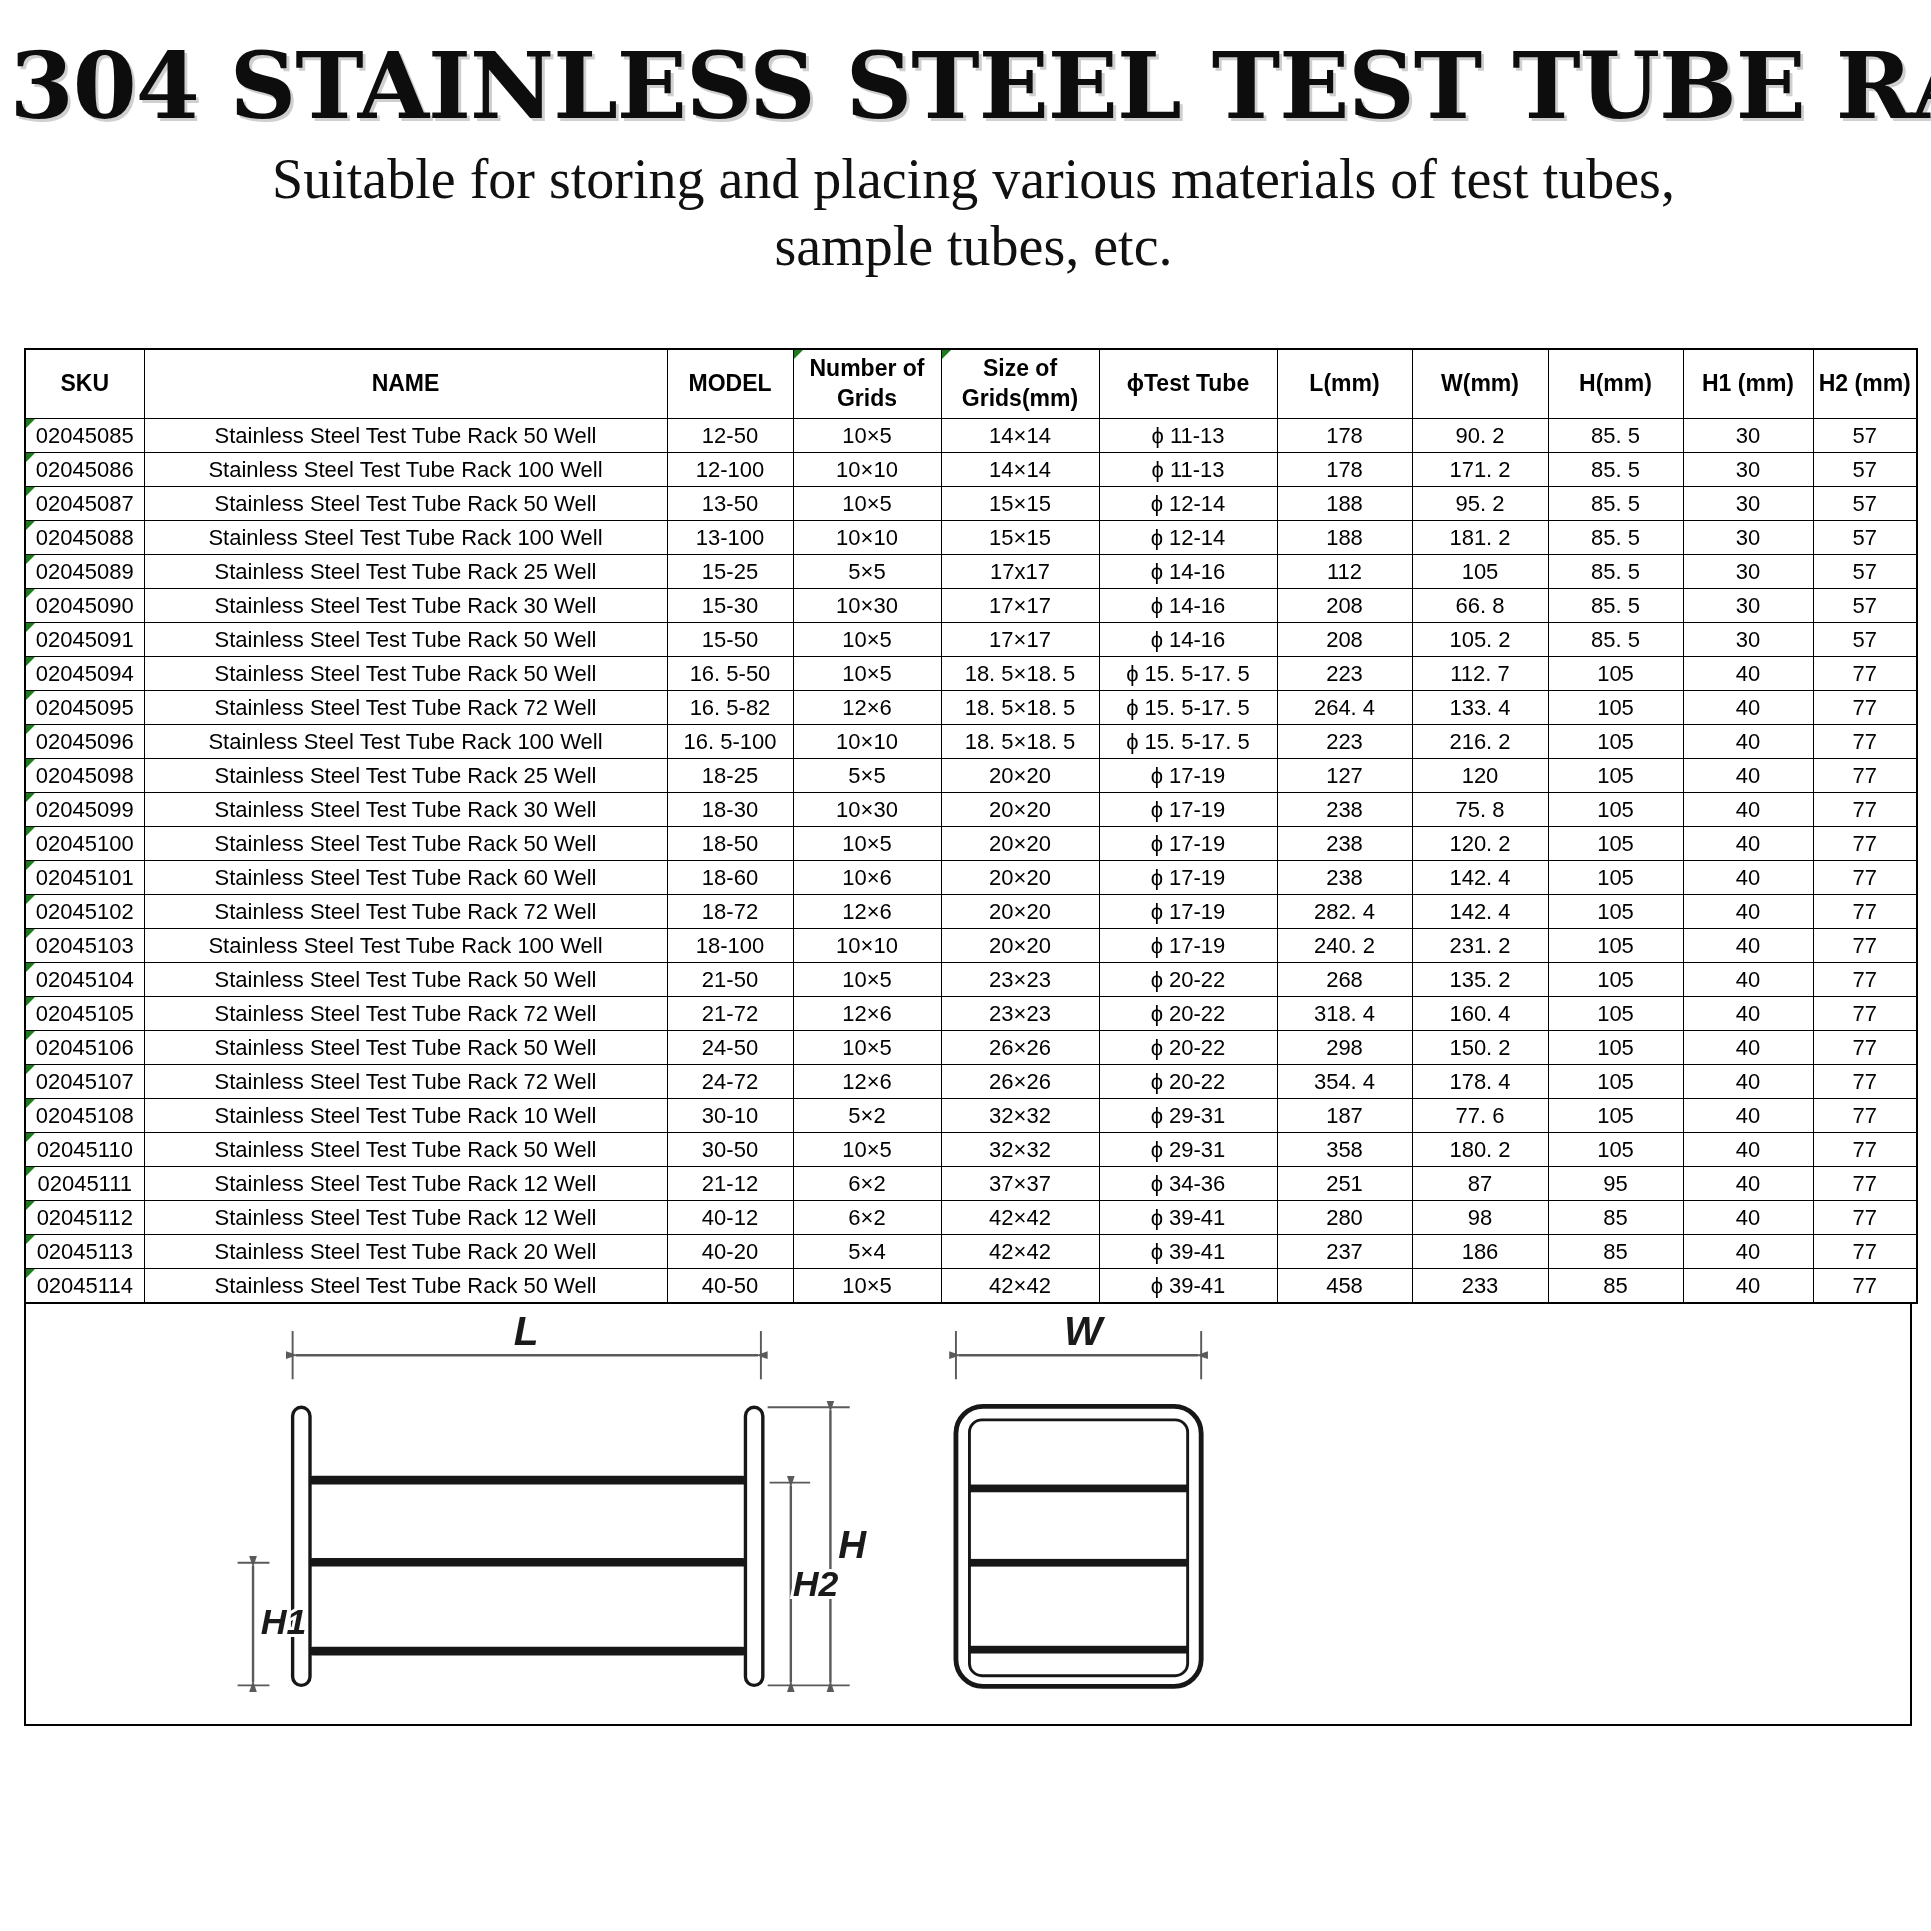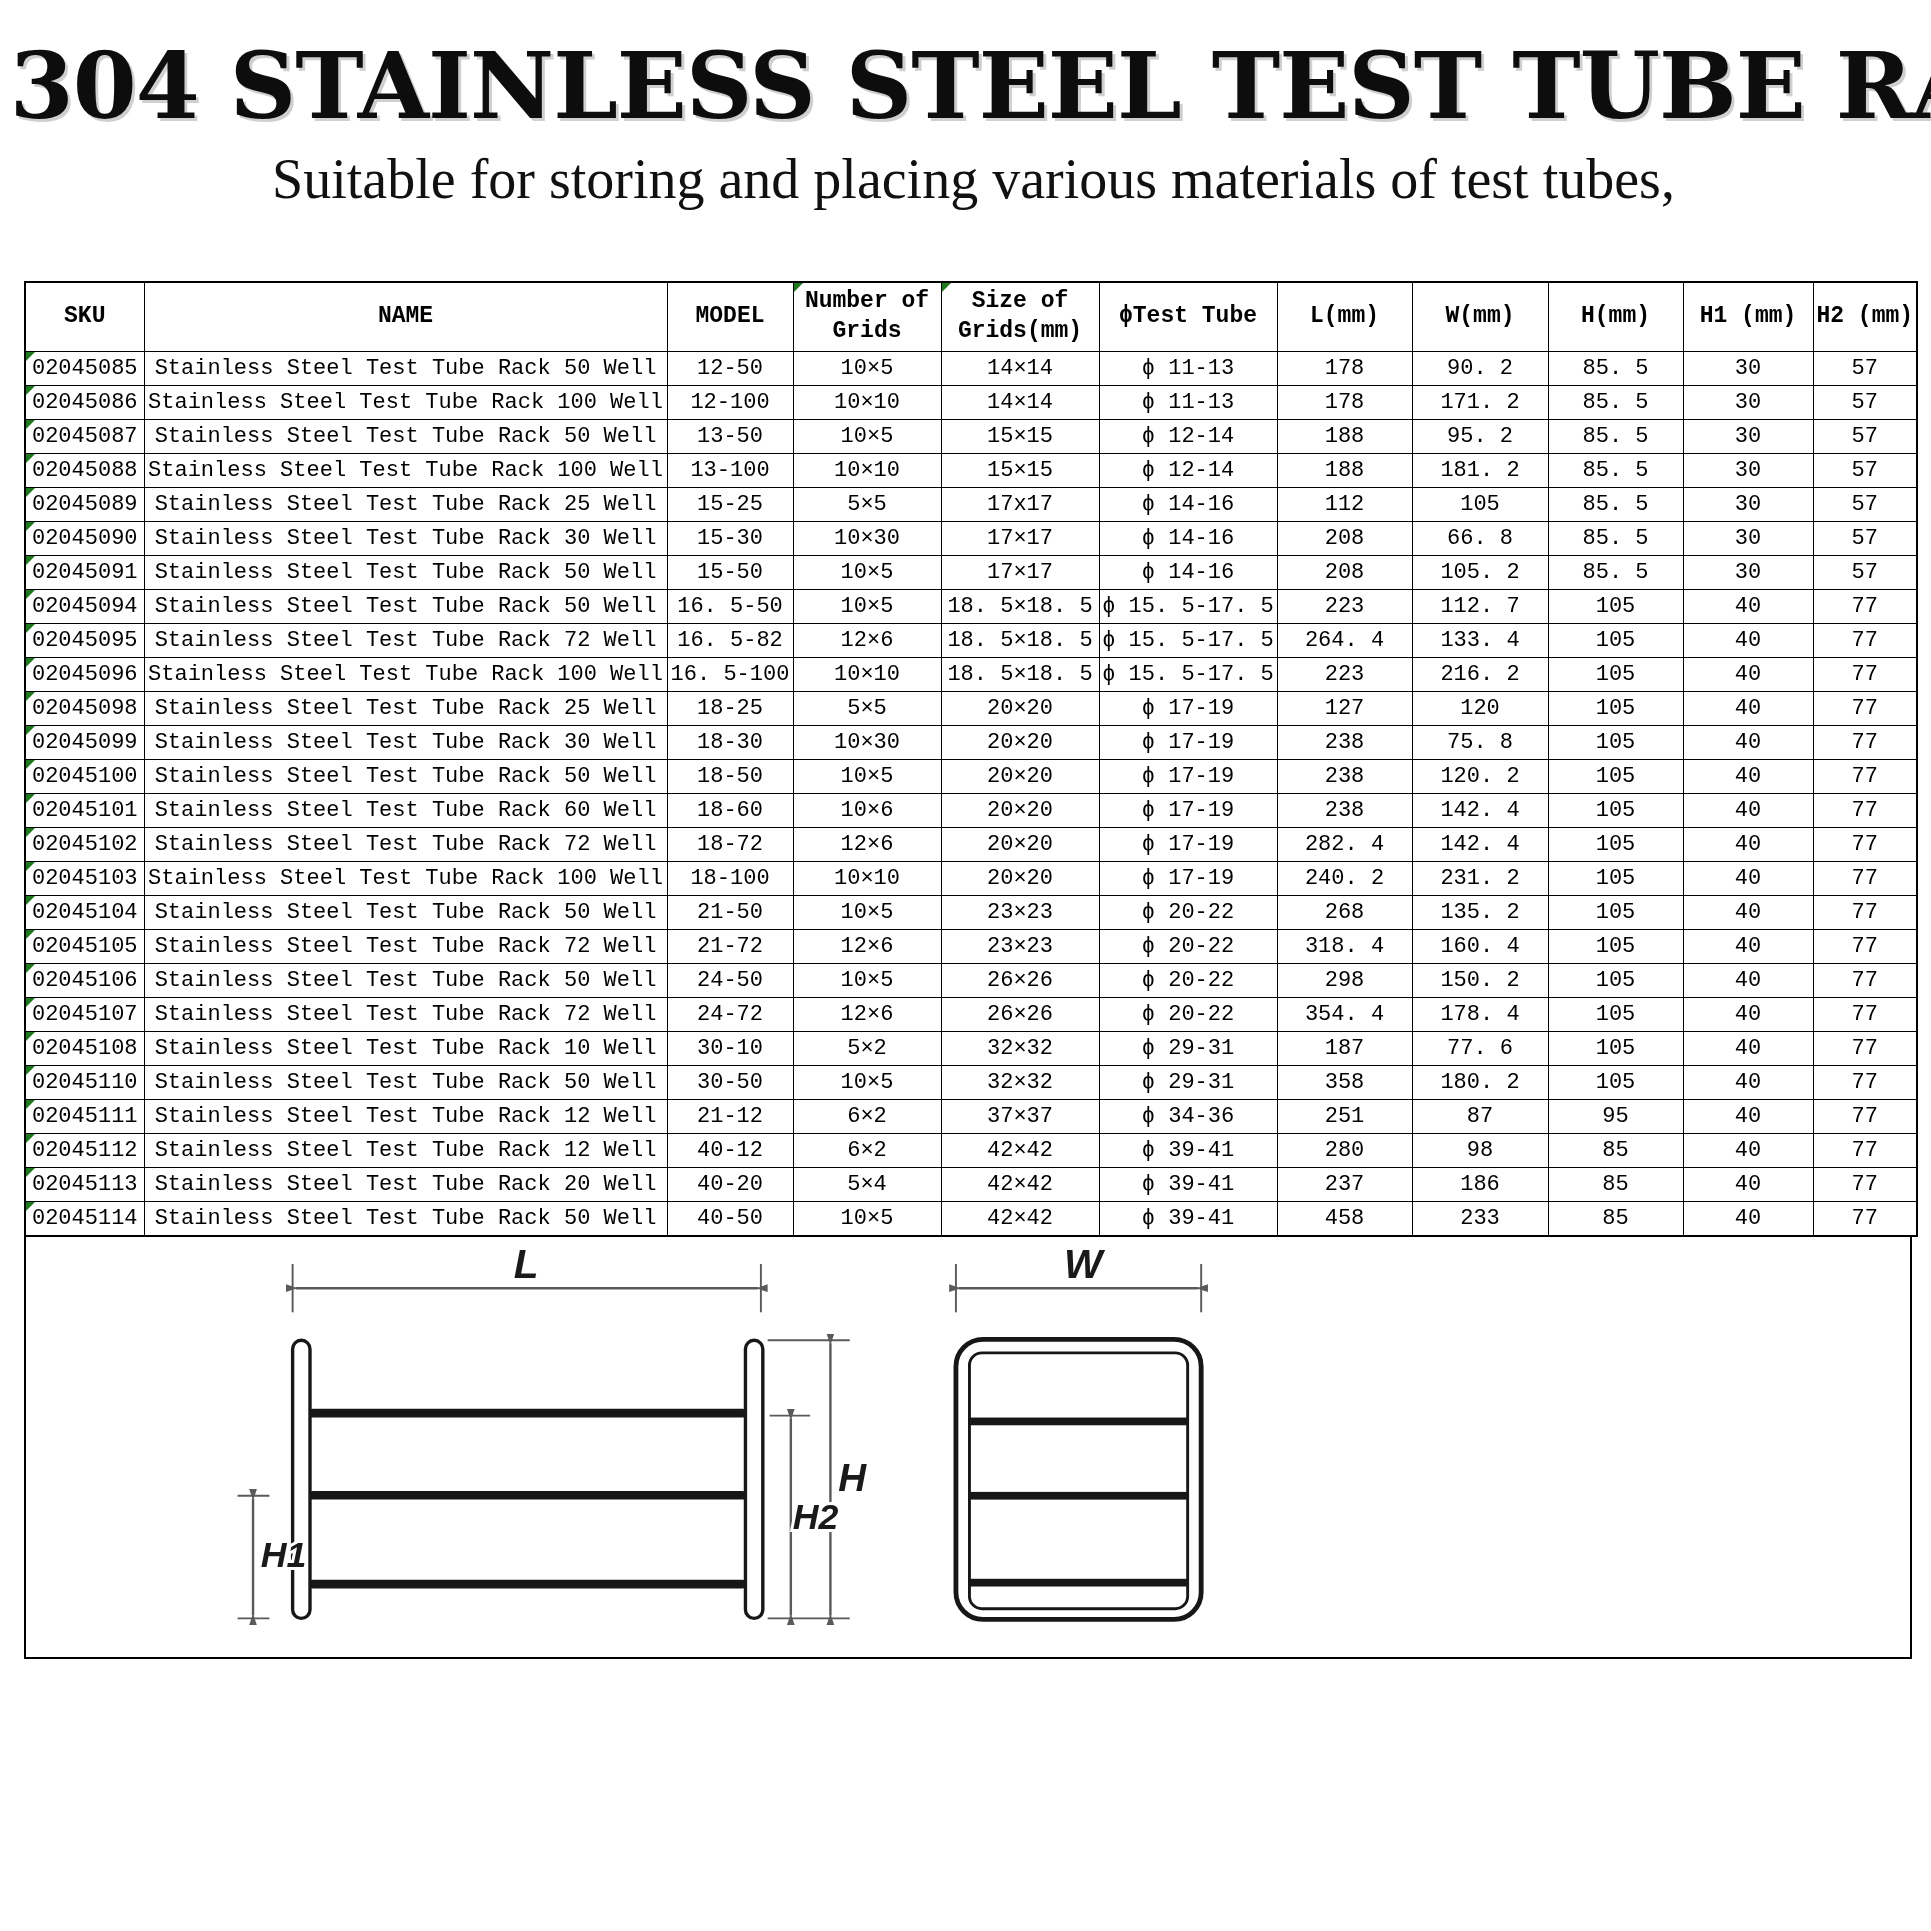--- a/index.html
+++ b/index.html
@@ -30,21 +30,21 @@
     line-height:1.2;
     color:#111;
     margin-left:16px;
   }
   table.spec{
     margin:68px 0 0 24px;
     width:1892px;
     table-layout:fixed;
     border-collapse:collapse;
     border:2.9px solid #000;
-    font-family:Liberation Mono, monospace;
+    font-family:Liberation Sans, sans-serif;
   }
   table.spec th{
     border:1.9px solid #000;
     height:68px;
     font-size:23px;
     font-weight:bold;
     text-align:center;
     vertical-align:middle;
     line-height:1.3;
     padding:0 1.9px;
@@ -90,20 +90,21 @@
 </style>
 </head>
 <body>
 
 <div class="page">
 
   <div class="title">304 STAINLESS STEEL TEST TUBE RACK</div>
 
   <div class="subtitle">
     <span>Suitable for storing and placing various materials of test tubes,</span><br>
+    <span>sample tubes, etc.</span>
   </div>
 
   <table class="spec">
     <colgroup>
       <col style="width:119px">
         <col style="width:523px">
         <col style="width:126px">
       <col style="width:148px">
         <col style="width:158px">
         <col style="width:178px">

